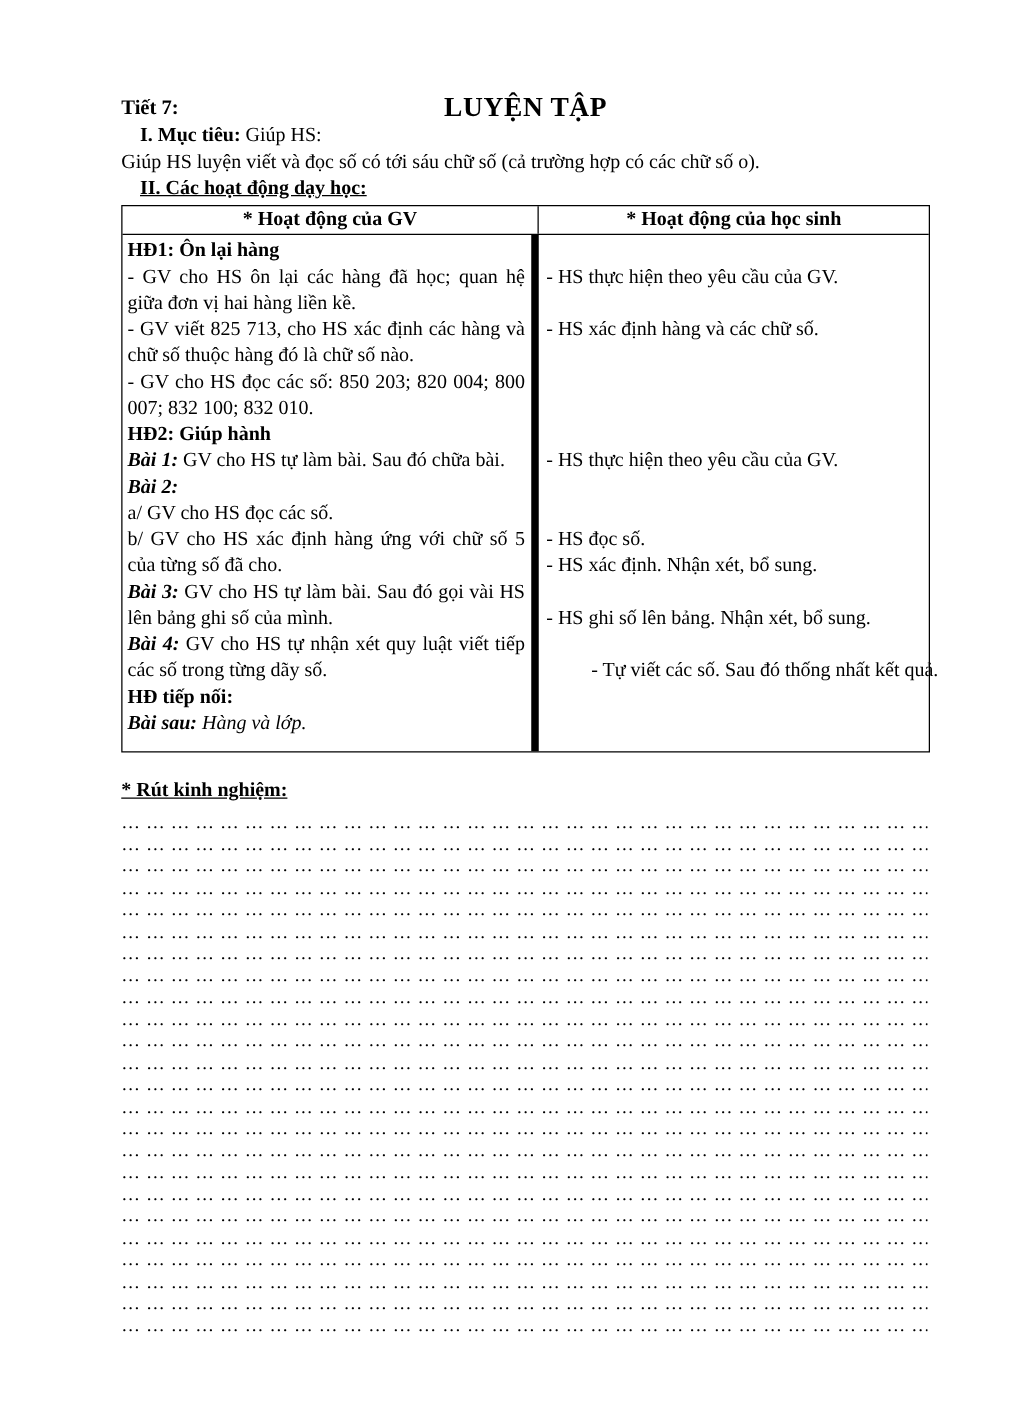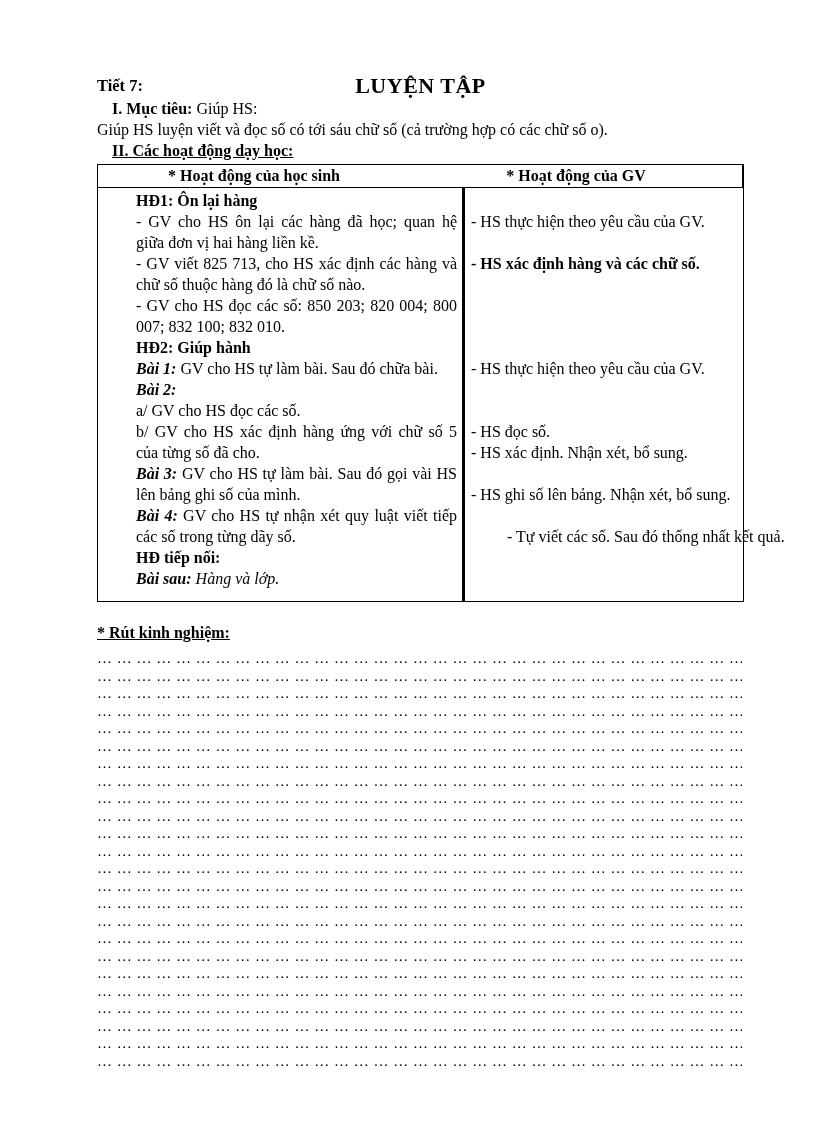--- a/index.html
+++ b/index.html
@@ -32,30 +32,29 @@
   }
 
   
   .act-table { width:647px; border:1px solid #000; margin-top:3px; }
   .thead { display:flex; border-bottom:1px solid #000; }
   .th { font-weight:bold; text-align:center; height:22px; line-height:21px; }
   .th-gv { width:333px; border-right:1px solid #000; }
   .th-hs { flex:1; }
   .tbody { display:flex; }
   .col-gv {
-    width:333px; border-right:3px solid #000000;
+    width:333px; border-right:6px solid #000000;
     padding:2px 5px 12px 4px;
     text-align:justify;
-    margin-left:34px;
   }
   .col-gv p { line-height:21px; }
   .col-hs { flex:1; position:relative; }
   .col-hs p { position:absolute; left:6px; right:2px; line-height:21px; white-space:nowrap; }
   .r-l2  { top:23px; }
-  .r-l4  { top:65px;font-weight:bold; }
+  .r-l4  { top:65px; }
   .r-l9  { top:170px; }
   .r-l12 { top:233px; }
   .r-l13 { top:254px; }
   .r-l15 { top:296px; }
   .r-l17 { top:338px;margin-left:36px; }
 
   
   .notes-heading { margin-top:20px; }
   .notes-heading b { font-weight:bold; text-decoration:underline; }
   .notes-lines { margin-top:7px; width:645px; }
@@ -76,22 +75,22 @@
   </div>
 
   <p class="indent1"><b>I. Mục tiêu:</b><span> Giúp HS:</span></p>
 
   <p>Giúp HS luyện viết và đọc số có tới sáu chữ số (cả trường hợp có các chữ số o).</p>
 
   <p class="indent1"><b class="underline">II. Các hoạt động dạy học:</b></p>
 
   <div class="act-table">
     <div class="thead">
+      <div class="th th-gv">* Hoạt động của GV</div>
       <div class="th th-hs">* Hoạt động của học sinh</div>
-      <div class="th th-gv">* Hoạt động của GV</div>
     </div>
     <div class="tbody">
 
       <div class="col-gv">
         <p class="bold">HĐ1: Ôn lại hàng</p>
         <p>- GV cho HS ôn lại các hàng đã học; quan hệ giữa đơn vị hai hàng liền kề.</p>
         <p>- GV viết 825 713, cho HS xác định các hàng và chữ số thuộc hàng đó là chữ số nào.</p>
         <p>- GV cho HS đọc các số: 850 203; 820 004; 800 007; 832 100; 832 010.</p>
         <p class="bold">HĐ2: Giúp hành</p>
         <p><span class="bi">Bài 1:</span><span> GV cho HS tự làm bài. Sau đó chữa bài.</span></p>

